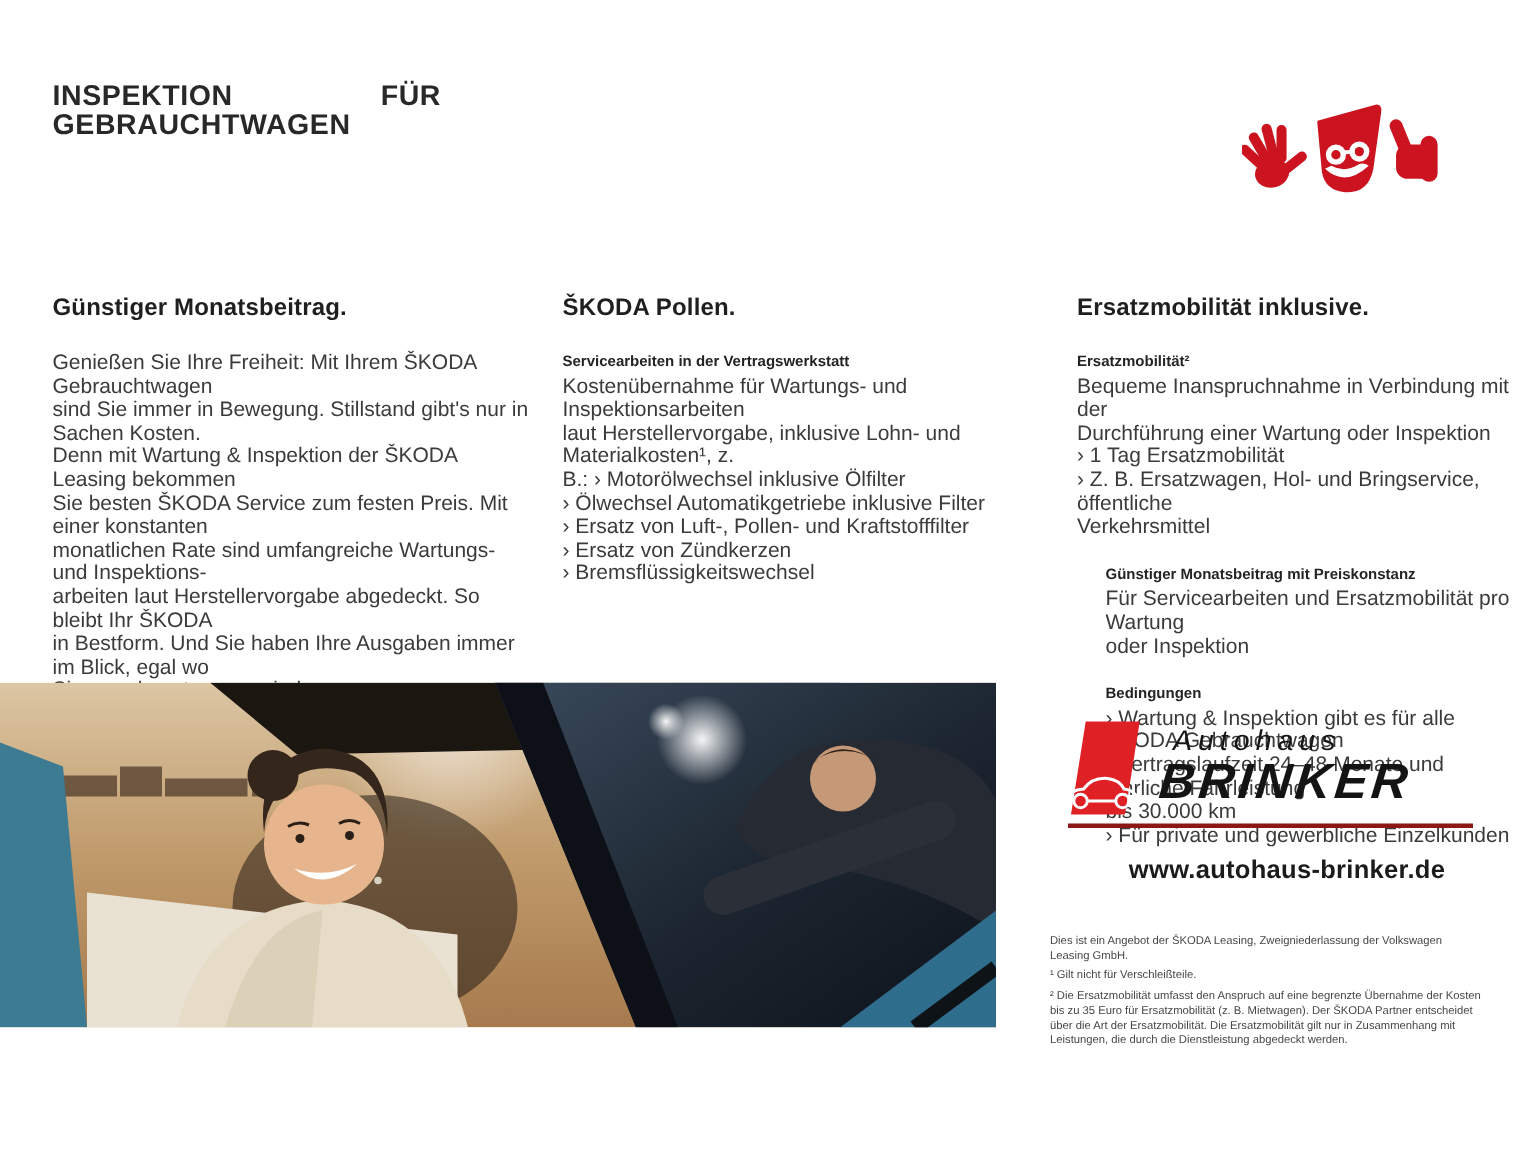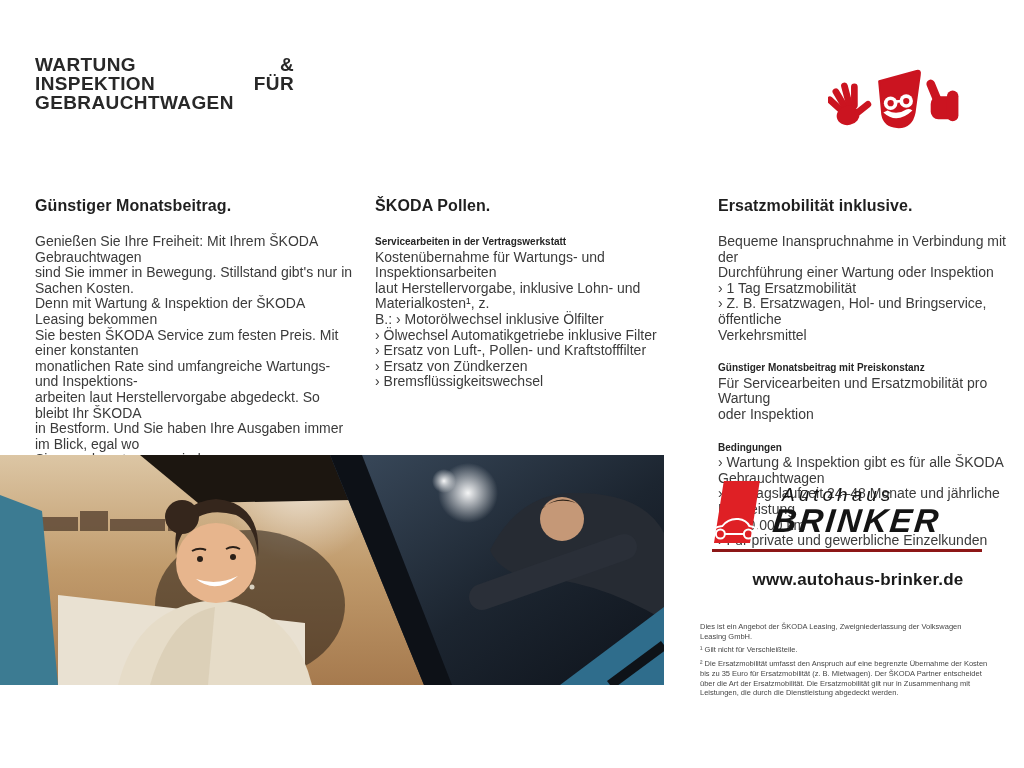--- a/index.html
+++ b/index.html
@@ -16,21 +16,21 @@
 
   
   .col{position:absolute;top:197px;}
   .col1{left:35px;width:320px;}
   .col2{left:375px;width:310px;}
   .col3{left:718px;width:300px;}
   .col h2{margin:0 0 19px;font-size:16px;font-weight:700;color:#1f1f1f;letter-spacing:.1px;}
   .col h3{margin:0;font-size:10px;font-weight:700;color:#242424;line-height:15.6px;}
   .body{margin:0;font-size:14px;line-height:15.6px;color:#3b3b3b;}
   .pre{white-space:pre-line;}
-  .sec + .sec{margin-top:17px;}
+  .sec + .sec{margin-top:17px;margin-left:19px;}
 
   
   .photo{position:absolute;left:0;top:455px;width:664px;height:230px;overflow:hidden;}
   .photo svg{display:block;}
 
   
   .dealer{position:absolute;left:705px;top:478px;width:306px;}
   .plgram{position:absolute;left:9px;top:3px;width:36px;height:62px;background:#df2025;
           transform:skewX(-9deg);transform-origin:bottom left;}
   .plgram svg{position:absolute;left:-8px;bottom:2px;transform:skewX(9deg);}
@@ -47,24 +47,20 @@
          line-height:9.7px;color:#474747;}
   .legal p{margin:0 0 4px;}
 </style>
 </head>
 <body>
 
 <div class="page">
 
   <div class="title">
     <div class="t-row">
-      <span>WARTUNG</span>
-      <span>&amp;</span>
-    </div>
-    <div class="t-row">
       <span>INSPEKTION</span>
       <span>FÜR</span>
     </div>
     <div class="t-row">
       <span>GEBRAUCHTWAGEN</span>
     </div>
   </div>
 
   <div class="mascots">
     <svg width="46" height="52" viewBox="0 0 46 52">
@@ -113,20 +109,21 @@
 B.: › Motorölwechsel inklusive Ölfilter
 › Ölwechsel Automatikgetriebe inklusive Filter
 › Ersatz von Luft-, Pollen- und Kraftstofffilter
 › Ersatz von Zündkerzen
 › Bremsflüssigkeitswechsel</p>
   </section>
 
   <section class="col col3">
     <h2>Ersatzmobilität inklusive.</h2>
     <div class="sec">
+      <h3>Ersatzmobilität²</h3>
       <p class="body pre">Bequeme Inanspruchnahme in Verbindung mit der
 Durchführung einer Wartung oder Inspektion
 › 1 Tag Ersatzmobilität
 › Z. B. Ersatzwagen, Hol- und Bringservice, öffentliche
 Verkehrsmittel</p>
     </div>
     <div class="sec">
       <h3>Günstiger Monatsbeitrag mit Preiskonstanz</h3>
       <p class="body pre">Für Servicearbeiten und Ersatzmobilität pro Wartung
 oder Inspektion</p>

